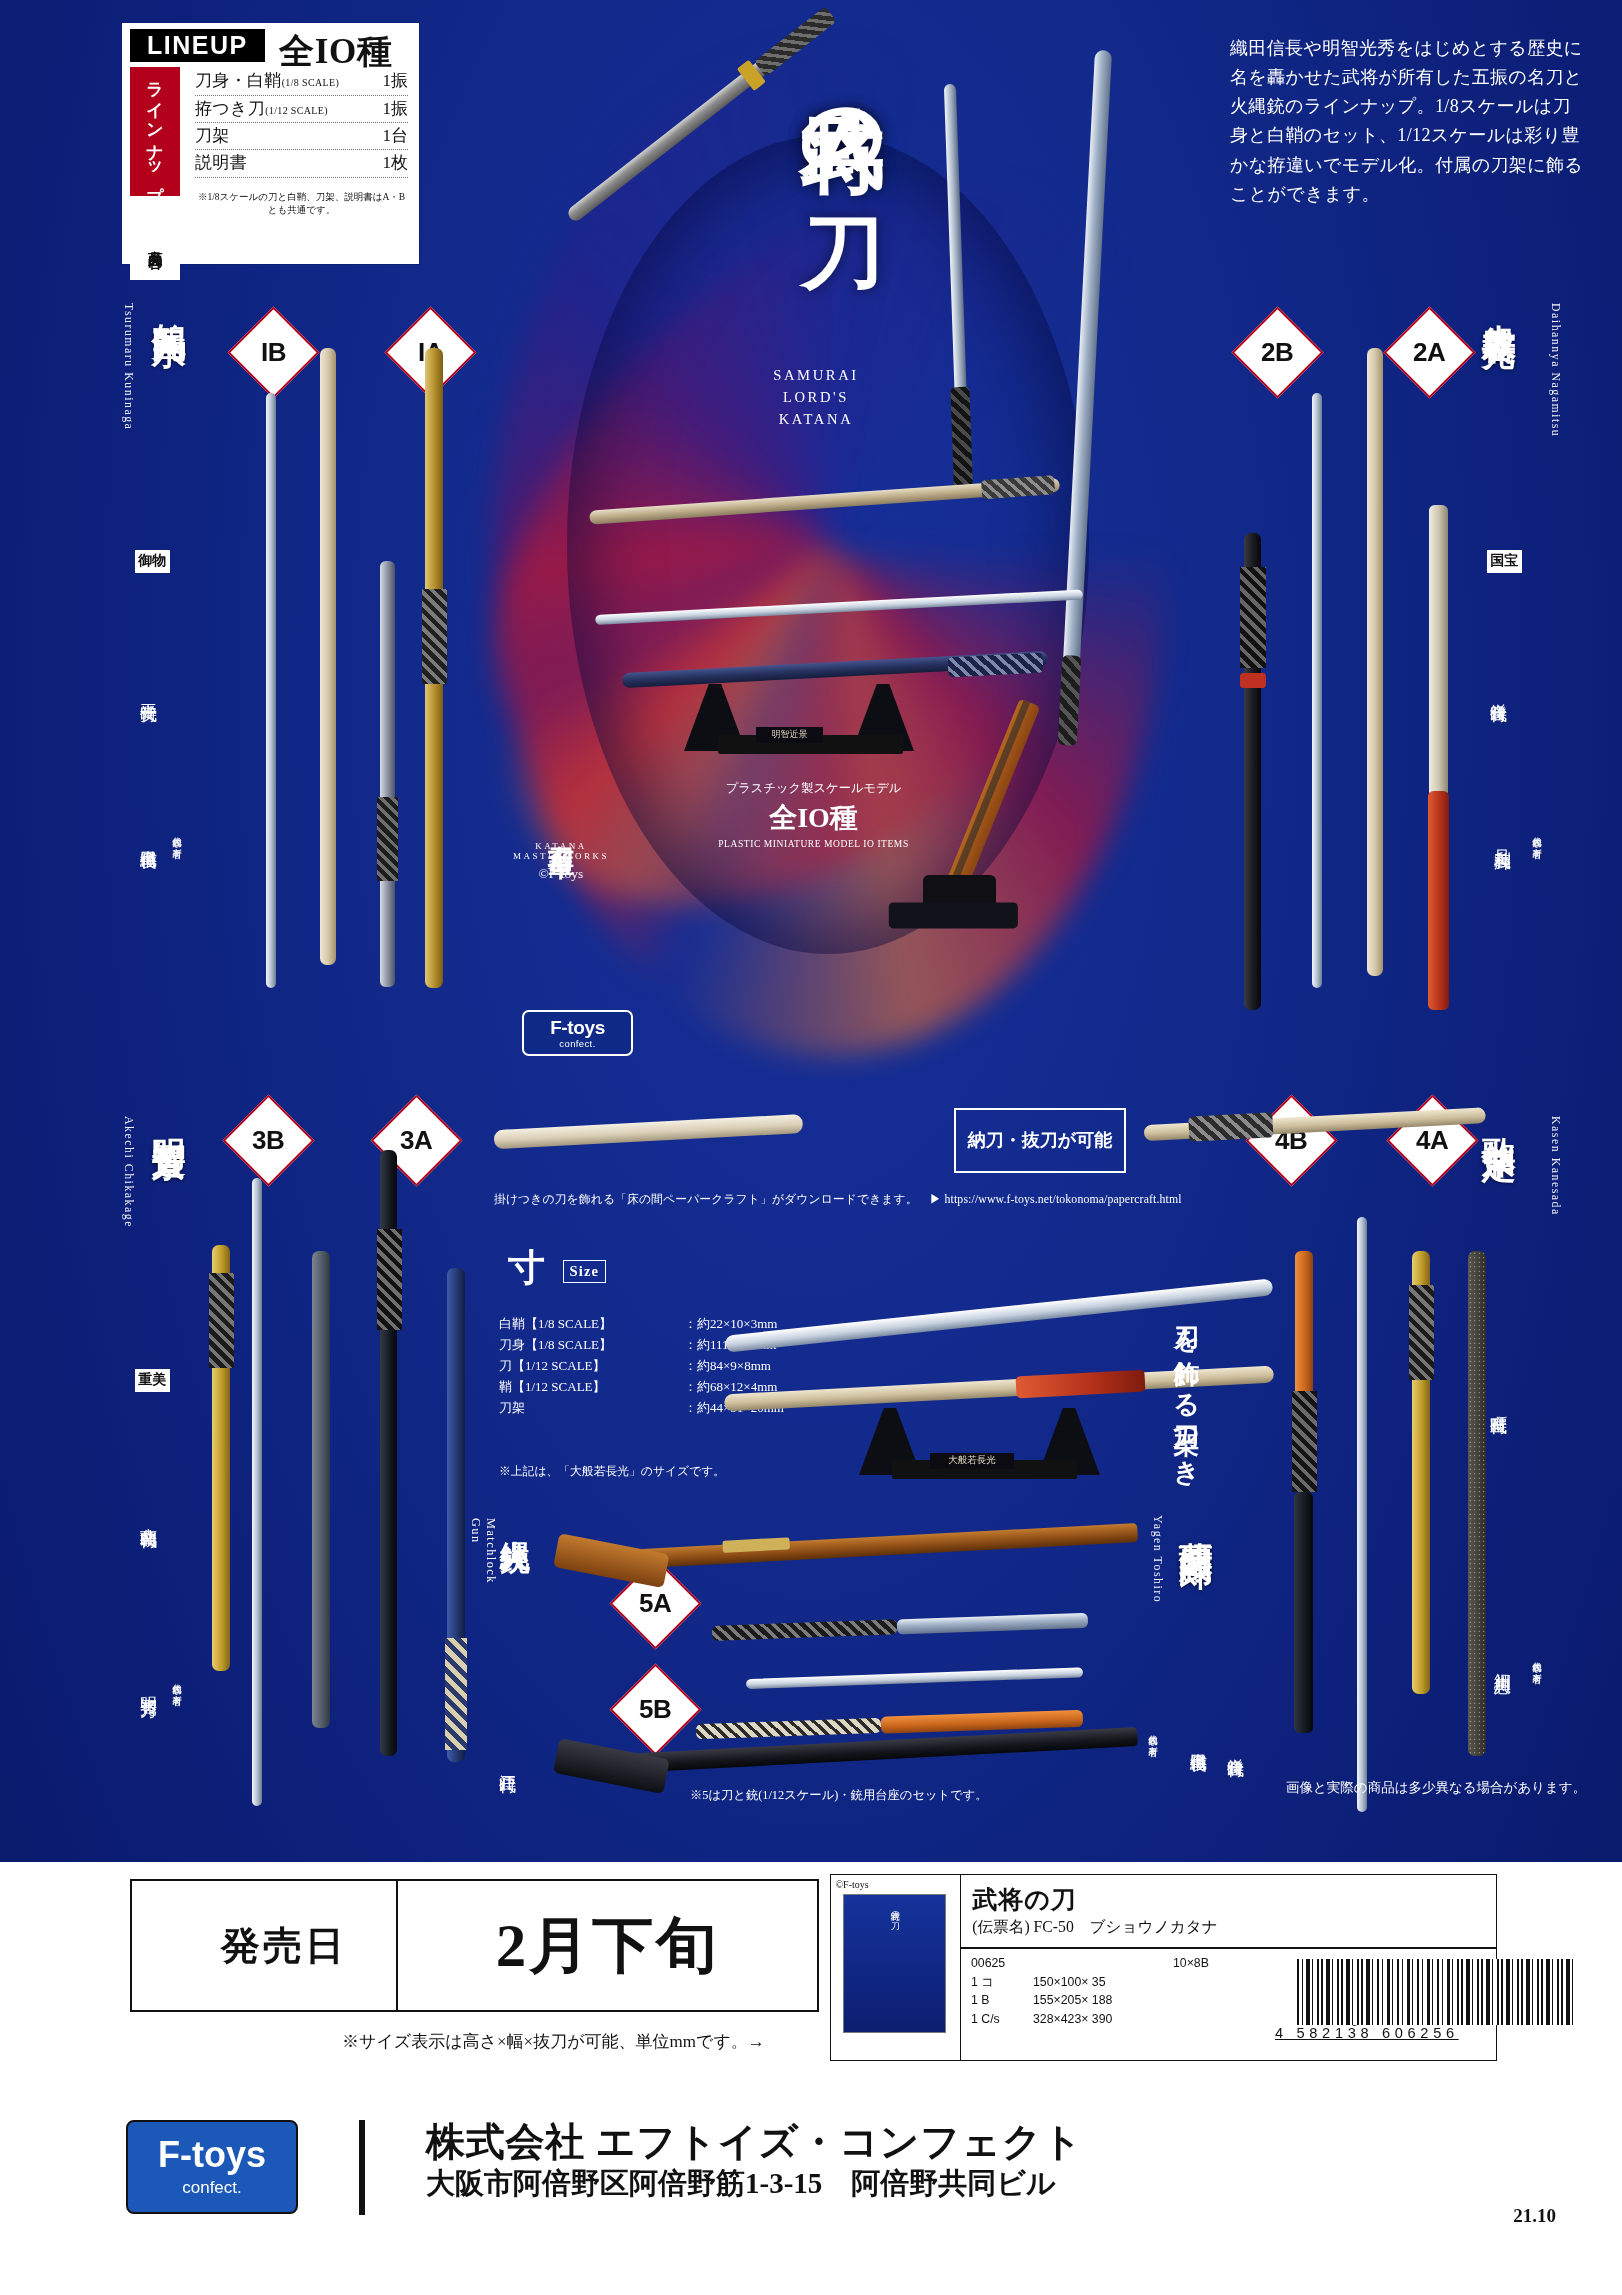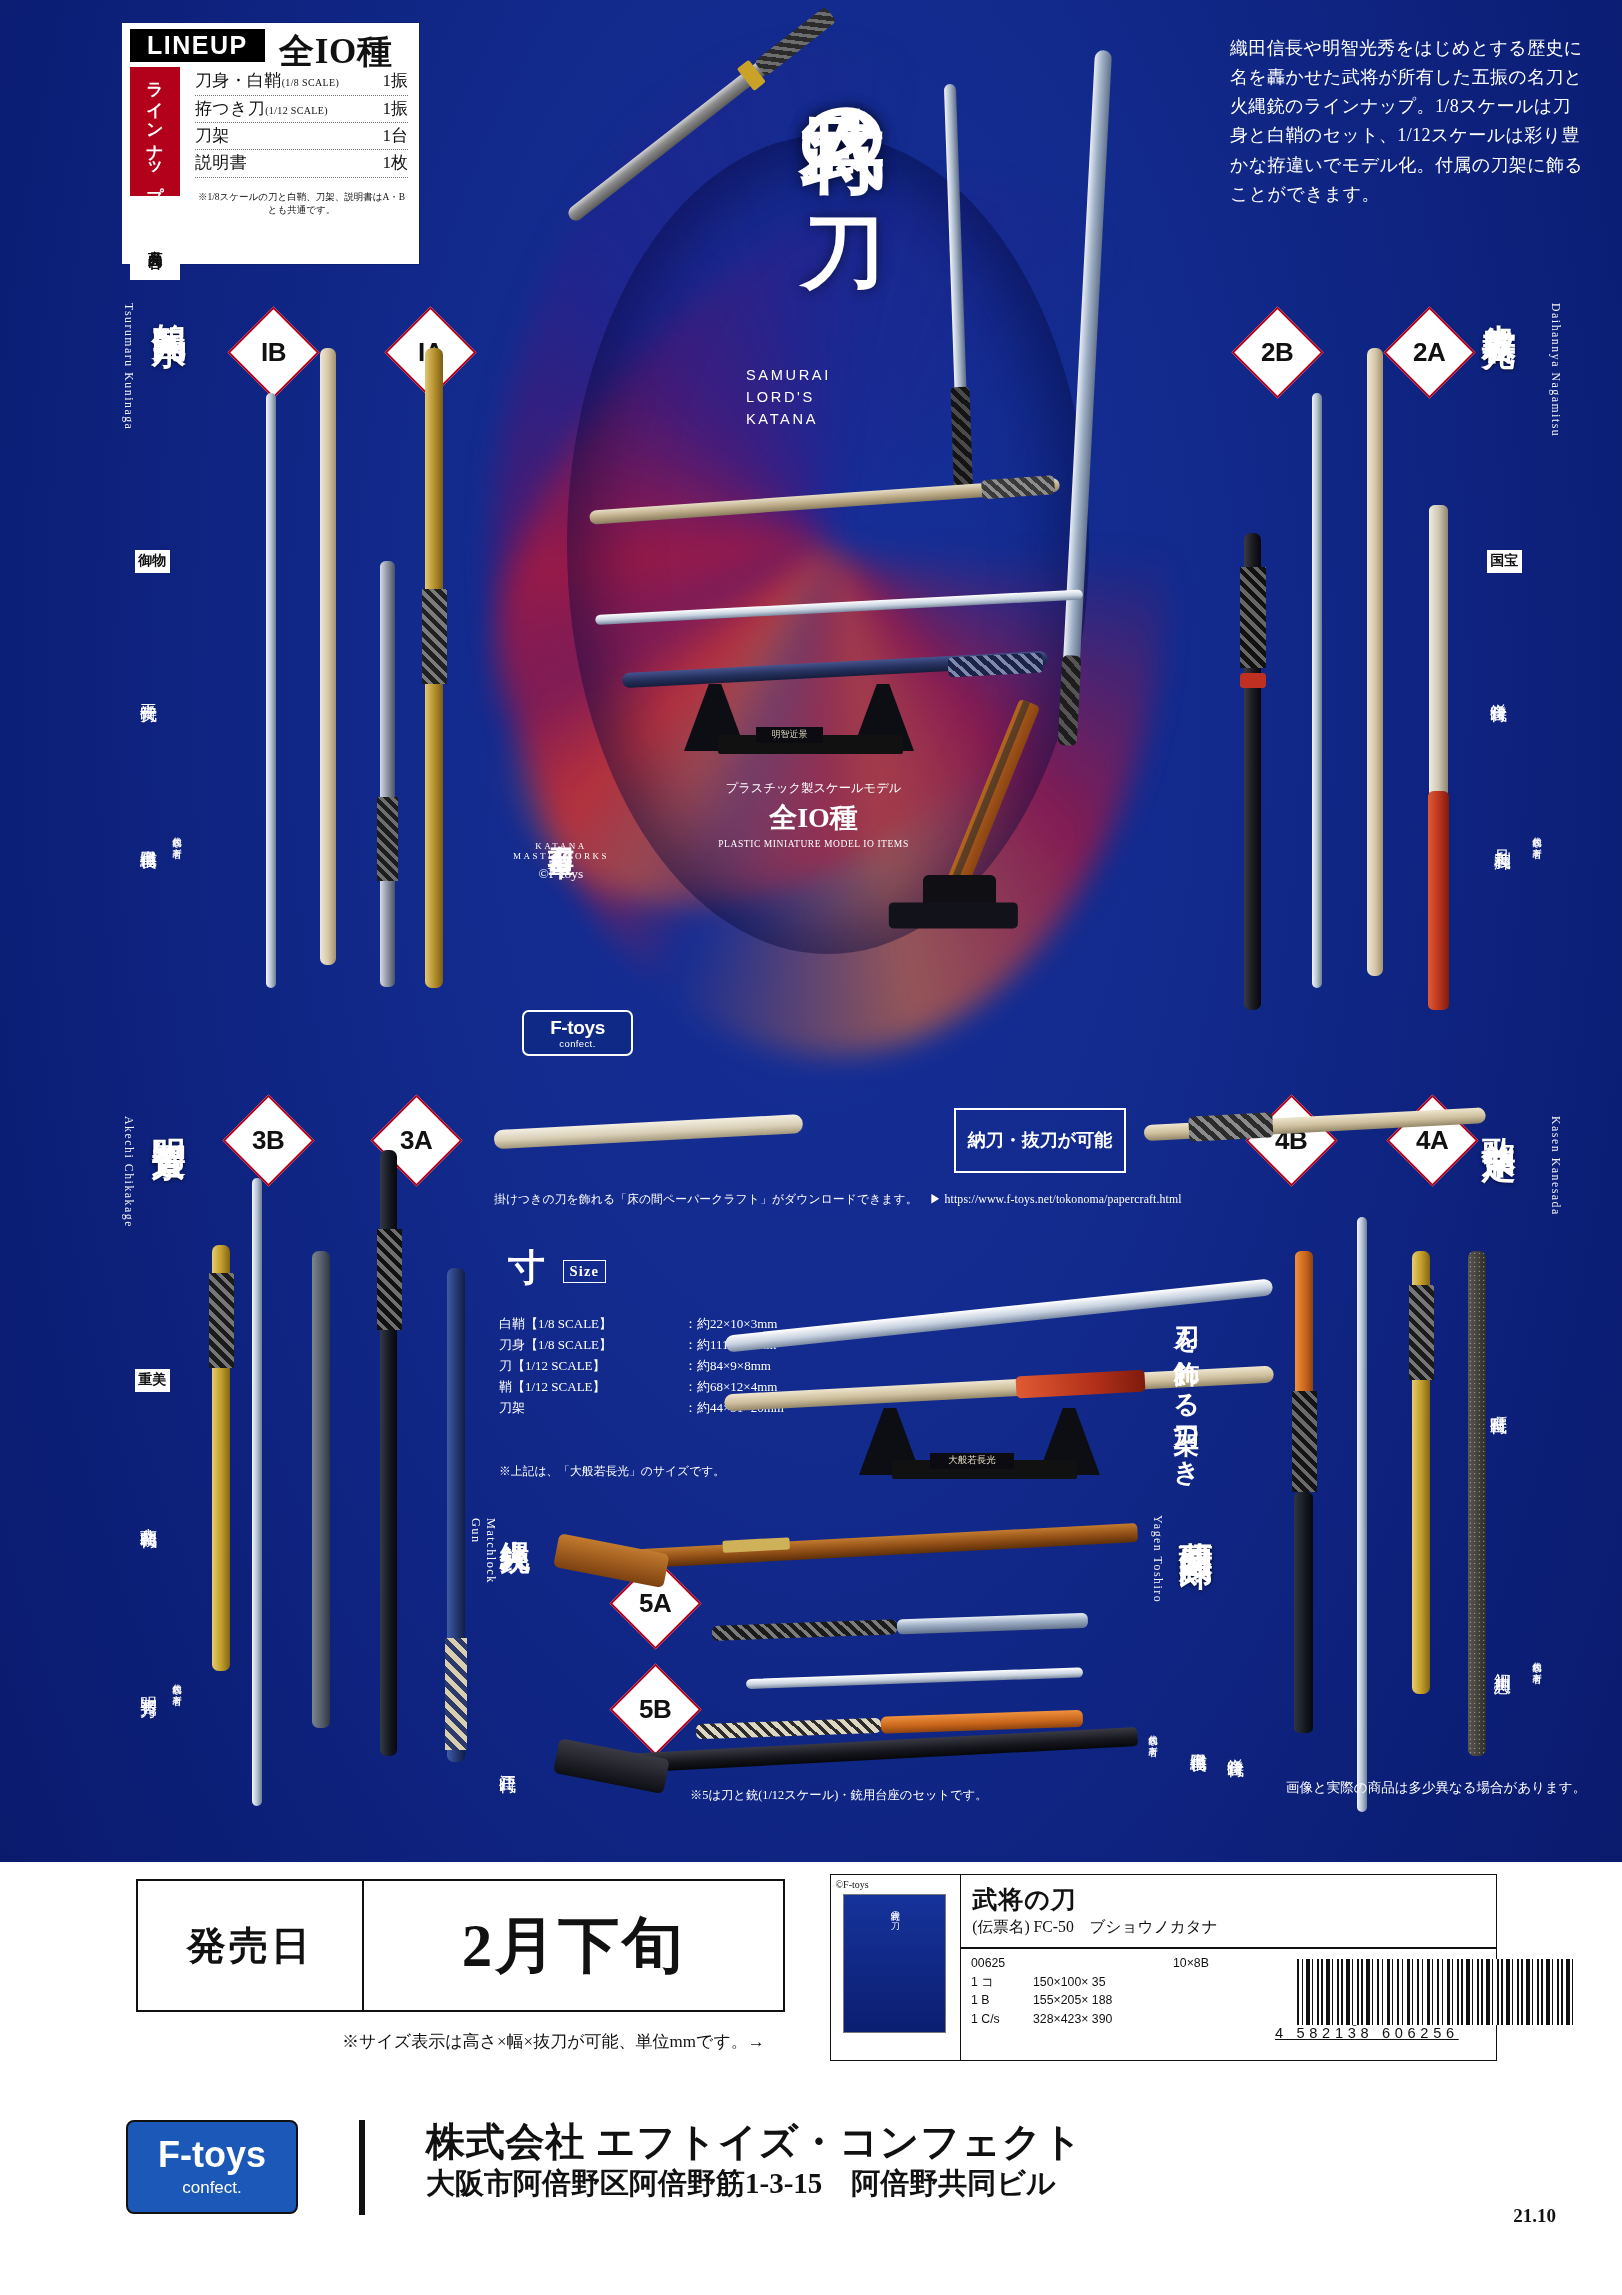--- a/index.html
+++ b/index.html
@@ -73,22 +73,22 @@
     font-size:18px; line-height:1.62; letter-spacing:.02em;
   }
 
   
   .big-title{
     left:740px; top:39px; width:146px; text-align:center;
     font-size:84px; font-weight:bold; line-height:1.02;
     text-shadow:0 0 12.3px rgba(0,0,0,.55);
   }
   .title-en{
-    left:746px; top:365px; width:140px; text-align:left;
-    font-family:Liberation Sans, sans-serif; font-size:14.6px; letter-spacing:.18em; line-height:1.5;
+    left:746px; top:365px; width:140px; text-align:center;
+    font-family:Liberation Serif, serif; font-size:14.6px; letter-spacing:.18em; line-height:1.5;
   }
   .flame{
     position:absolute; border-radius:50%;
     background:
       conic-gradient(from 200deg,
         rgba(255,60,40,0) 0deg,
         rgba(210,25,40,.75) 25deg,
         rgba(120,15,90,.55) 70deg,
         rgba(60,20,140,.25) 120deg,
         rgba(255,70,40,0) 170deg,
@@ -203,22 +203,22 @@
   }
   .disclaimer{
     right:34px; top:1778px; width:303px; font-size:13.5px; line-height:1.45; text-align:left;
   }
 
   
   .bottom{
     left:0; top:1862px; width:1623px; height:433px; background:#fff; color:#111;
   }
   .rel-box{
-    position:absolute; left:136px; top:17px; width:645px; height:129px;
-    border:2.2px solid #111; display:flex;
+    position:absolute; left:130px; top:17px; width:645px; height:129px;
+    border:2.2px solid #111; display:flex;padding-left:40px;
   }
   .rel-l{
     width:224px; border-right:2.2px solid #111;
     display:flex; align-items:center; justify-content:center;
     font-size:39px; font-weight:bold; letter-spacing:.08em;
   }
   .rel-r{
     flex:1; display:flex; align-items:center; justify-content:center;
     font-size:61px; font-weight:bold; letter-spacing:.04em;
   }

